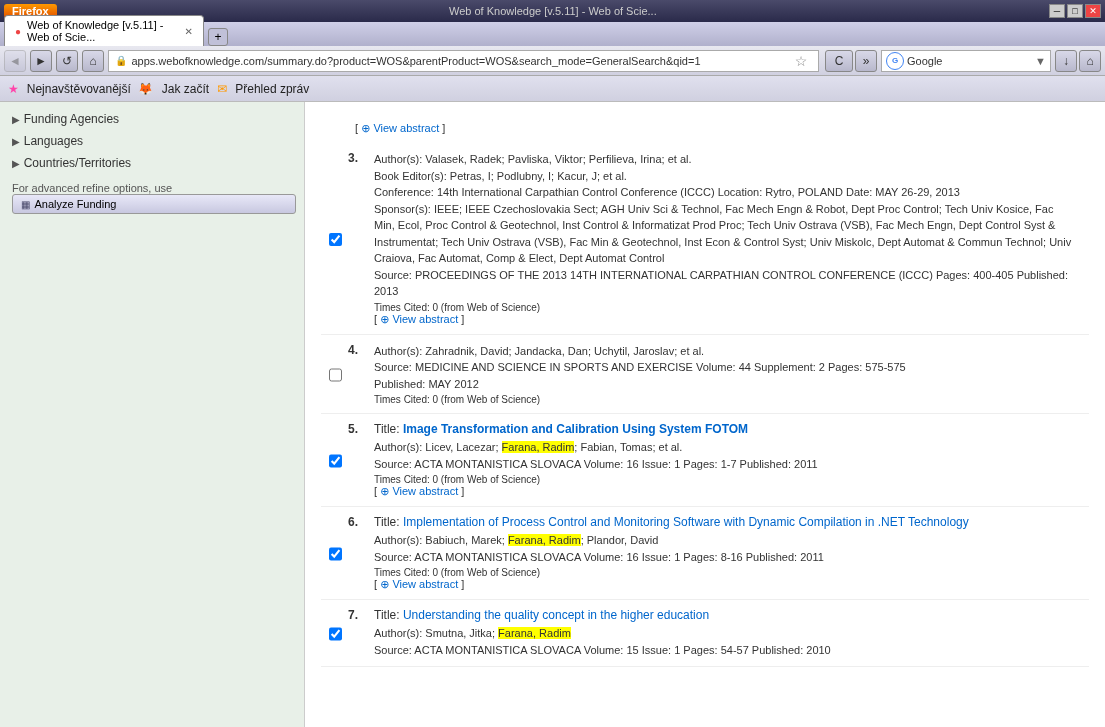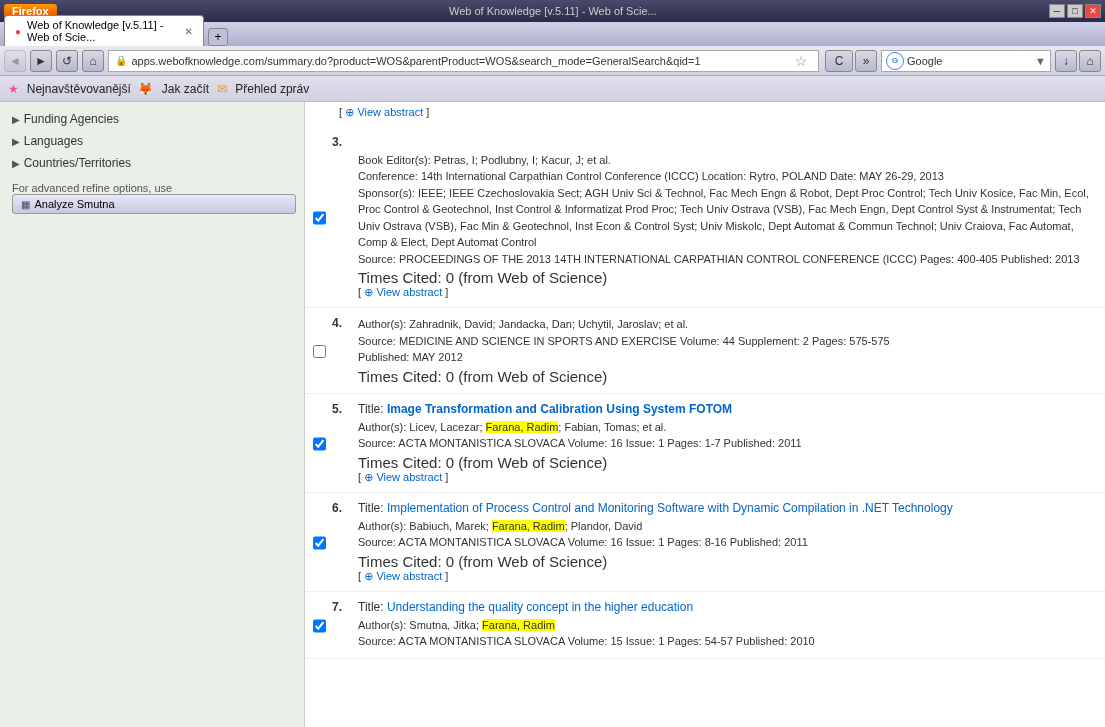--- a/index.html
+++ b/index.html
@@ -187,39 +187,39 @@
       font-size: 11px;
       cursor: pointer;
       margin-left: 4px;
     }
     .analyze-icon { color: #446; font-size: 10px; }
 
     
     .content-area {
       flex: 1;
       overflow-y: auto;
-      padding: 0;
+      padding: 16px;
       background: #fff;
       position: relative;
     }
 
     
     .result-item {
       padding: 8px 12px 8px 8px;
       border-bottom: 1px solid #eee;
       display: flex;
       gap: 6px;
     }
     .result-checkbox { margin-top: 2px; flex-shrink: 0; }
     .result-number { color: #333; font-weight: bold; font-size: 12px; min-width: 20px; }
     .result-body { flex: 1; }
     .result-title { margin-bottom: 3px; }
     .result-title a { color: #0066cc; text-decoration: none; font-size: 12px; font-weight: normal; }
     .result-meta { font-size: 11px; color: #333; line-height: 1.5; }
-    .result-times { font-size: 15px; color: #333; margin-top: 2px; }
+    .result-times { font-size: 10px; color: #333; margin-top: 2px; }
     .view-abstract {
       color: #0066cc; font-size: 11px; text-decoration: none; cursor: pointer;
     }
     .bracket-link { font-size: 11px; color: #333; }
     .highlight { background: #ffff00; }
     .truncated-top {
       padding: 4px 12px 8px 34px;
       font-size: 11px;
     }
 
@@ -303,36 +303,36 @@
     </div>
     <div class="sidebar-section">
       <div class="sidebar-item">
         <span class="triangle">▶</span>
         <span class="sidebar-label">Countries/Territories</span>
       </div>
     </div>
     <div class="sidebar-advanced">For advanced refine options, use</div>
     <div class="analyze-btn">
       <span class="analyze-icon">▦</span>
-      <span>Analyze Smutna</span>
+      <span>Analyze Funding</span>
     </div>
   </div>
 
   <div class="content-area">
 
     <div class="truncated-top">
       <span class="bracket-link">[ </span><span class="view-abstract">⊕ View abstract</span><span class="bracket-link"> ]</span>
     </div>
 
     <div class="result-item">
       <input type="checkbox" class="result-checkbox" checked="" style="">
       <div class="result-number">3.</div>
       <div class="result-body">
         <div class="result-meta">
-          <br>
+          <span>Author(s): Valasek, Radek; Pavliska, Viktor; Perfilieva, Irina; et al.</span><br>
           <span>Book Editor(s): Petras, I; Podlubny, I; Kacur, J; et al.</span><br>
           <span>Conference: 14th International Carpathian Control Conference (ICCC) Location: Rytro, POLAND Date: MAY 26-29, 2013</span><br>
           <span>Sponsor(s): IEEE; IEEE Czechoslovakia Sect; AGH Univ Sci &amp; Technol, Fac Mech Engn &amp; Robot, Dept Proc Control; Tech Univ Kosice, Fac Min, Ecol, Proc Control &amp; Geotechnol, Inst Control &amp; Informatizat Prod Proc; Tech Univ Ostrava (VSB), Fac Mech Engn, Dept Control Syst &amp; Instrumentat; Tech Univ Ostrava (VSB), Fac Min &amp; Geotechnol, Inst Econ &amp; Control Syst; Univ Miskolc, Dept Automat &amp; Commun Technol; Univ Craiova, Fac Automat, Comp &amp; Elect, Dept Automat Control</span><br>
           <span>Source: PROCEEDINGS OF THE 2013 14TH INTERNATIONAL CARPATHIAN CONTROL CONFERENCE (ICCC)  Pages: 400-405  Published: 2013</span>
         </div>
         <div class="result-times">Times Cited:  0  (from Web of Science)</div>
         <div style="font-size:11px;">
           <span class="bracket-link">[ </span><span class="view-abstract">⊕ View abstract</span><span class="bracket-link"> ]</span>
         </div>
       </div>

